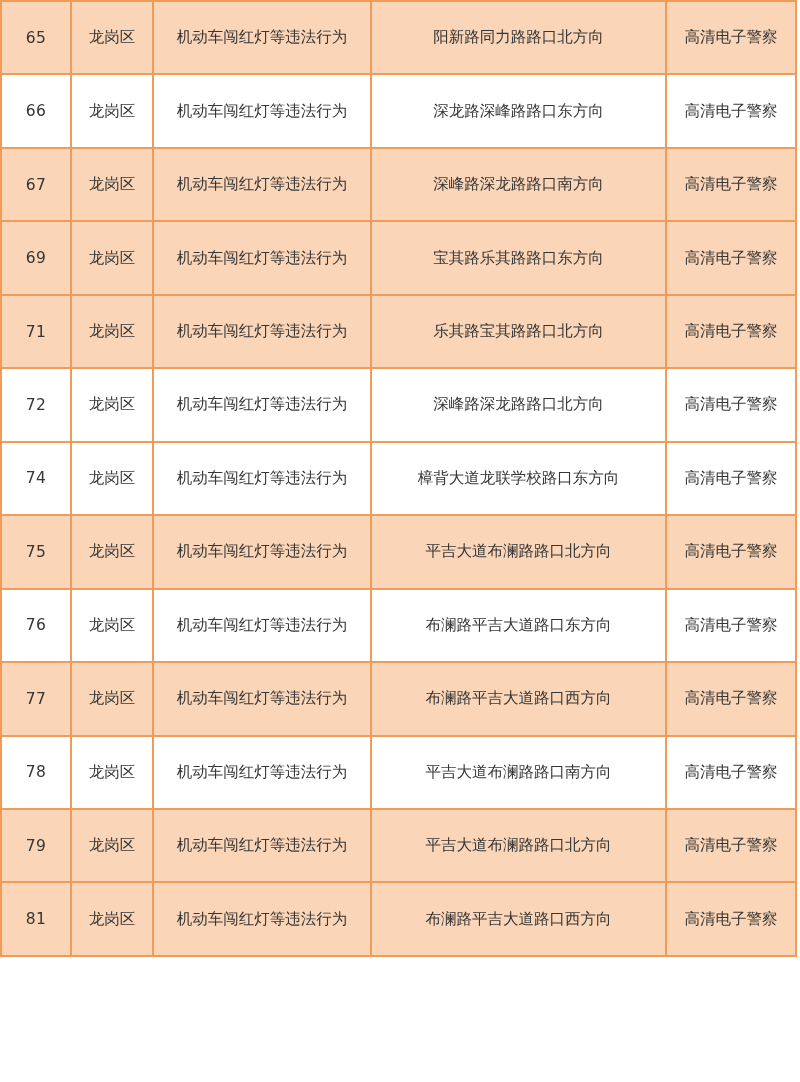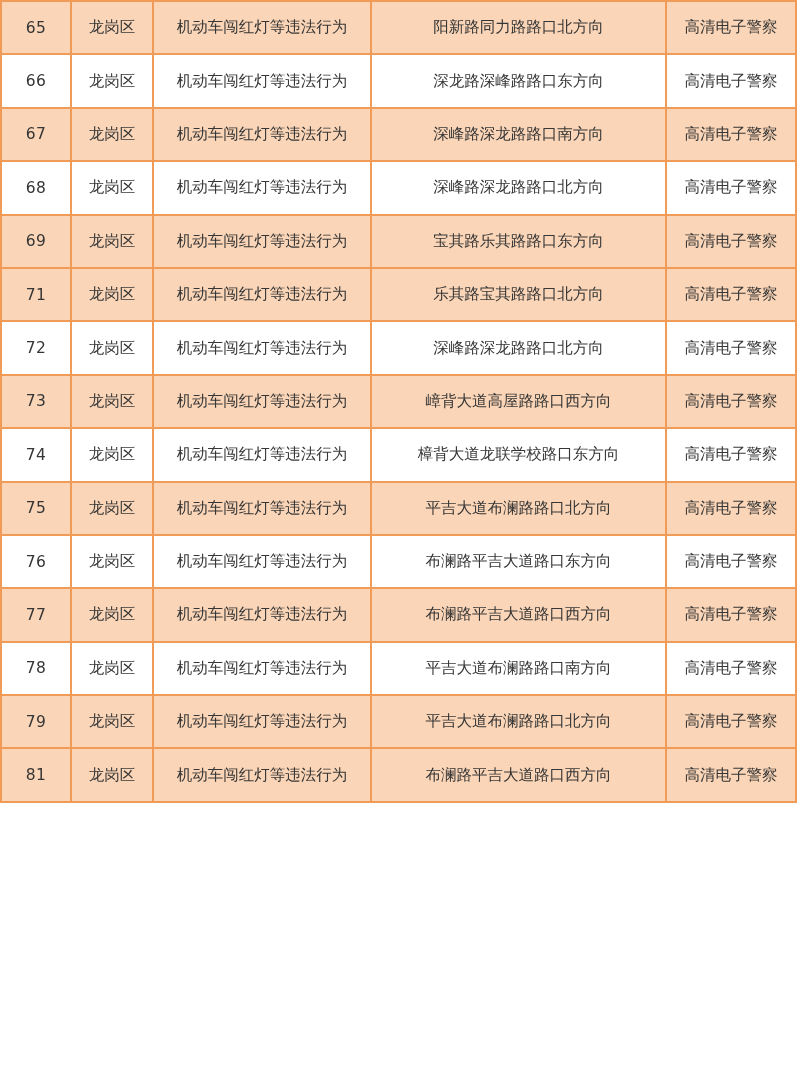--- a/index.html
+++ b/index.html
@@ -12,21 +12,21 @@
     position: relative;
     width: 800px;
     height: 1082px;
     background: #ffffff;
     overflow: hidden;
   }
   table.camera-table {
     border-collapse: collapse;
     table-layout: fixed;
     width: 795px;
-    height: 803px;
+    height: 957px;
     margin: 0;
   }
   table.camera-table td {
     border: 2px solid #F09C58;
     text-align: center;
     vertical-align: middle;
     color: #363636;
     font-size: 15.5px;
     padding: 0 4px;
     overflow: hidden;
@@ -68,53 +68,39 @@
     <td class="cell-location">深龙路深峰路路口东方向</td>
     <td class="cell-device">高清电子警察</td>
   </tr>
         <tr class="row-shaded">
     <td class="cell-no">67</td>
     <td class="cell-district">龙岗区</td>
     <td class="cell-violation">机动车闯红灯等违法行为</td>
     <td class="cell-location">深峰路深龙路路口南方向</td>
     <td class="cell-device">高清电子警察</td>
   </tr>
-        <tr class="row-plain">
-    <td class="cell-no">68</td>
-    <td class="cell-district">龙岗区</td>
-    <td class="cell-violation">机动车闯红灯等违法行为</td>
-    <td class="cell-location">深峰路深龙路路口北方向</td>
-    <td class="cell-device">高清电子警察</td>
-  </tr>
         <tr class="row-shaded">
     <td class="cell-no">69</td>
     <td class="cell-district">龙岗区</td>
     <td class="cell-violation">机动车闯红灯等违法行为</td>
     <td class="cell-location">宝其路乐其路路口东方向</td>
     <td class="cell-device">高清电子警察</td>
   </tr>
         <tr class="row-shaded">
     <td class="cell-no">71</td>
     <td class="cell-district">龙岗区</td>
     <td class="cell-violation">机动车闯红灯等违法行为</td>
     <td class="cell-location">乐其路宝其路路口北方向</td>
     <td class="cell-device">高清电子警察</td>
   </tr>
         <tr class="row-plain">
     <td class="cell-no">72</td>
     <td class="cell-district">龙岗区</td>
     <td class="cell-violation">机动车闯红灯等违法行为</td>
     <td class="cell-location">深峰路深龙路路口北方向</td>
-    <td class="cell-device">高清电子警察</td>
-  </tr>
-        <tr class="row-shaded">
-    <td class="cell-no">73</td>
-    <td class="cell-district">龙岗区</td>
-    <td class="cell-violation">机动车闯红灯等违法行为</td>
-    <td class="cell-location">嶂背大道高屋路路口西方向</td>
     <td class="cell-device">高清电子警察</td>
   </tr>
         <tr class="row-plain">
     <td class="cell-no">74</td>
     <td class="cell-district">龙岗区</td>
     <td class="cell-violation">机动车闯红灯等违法行为</td>
     <td class="cell-location">樟背大道龙联学校路口东方向</td>
     <td class="cell-device">高清电子警察</td>
   </tr>
         <tr class="row-shaded">

